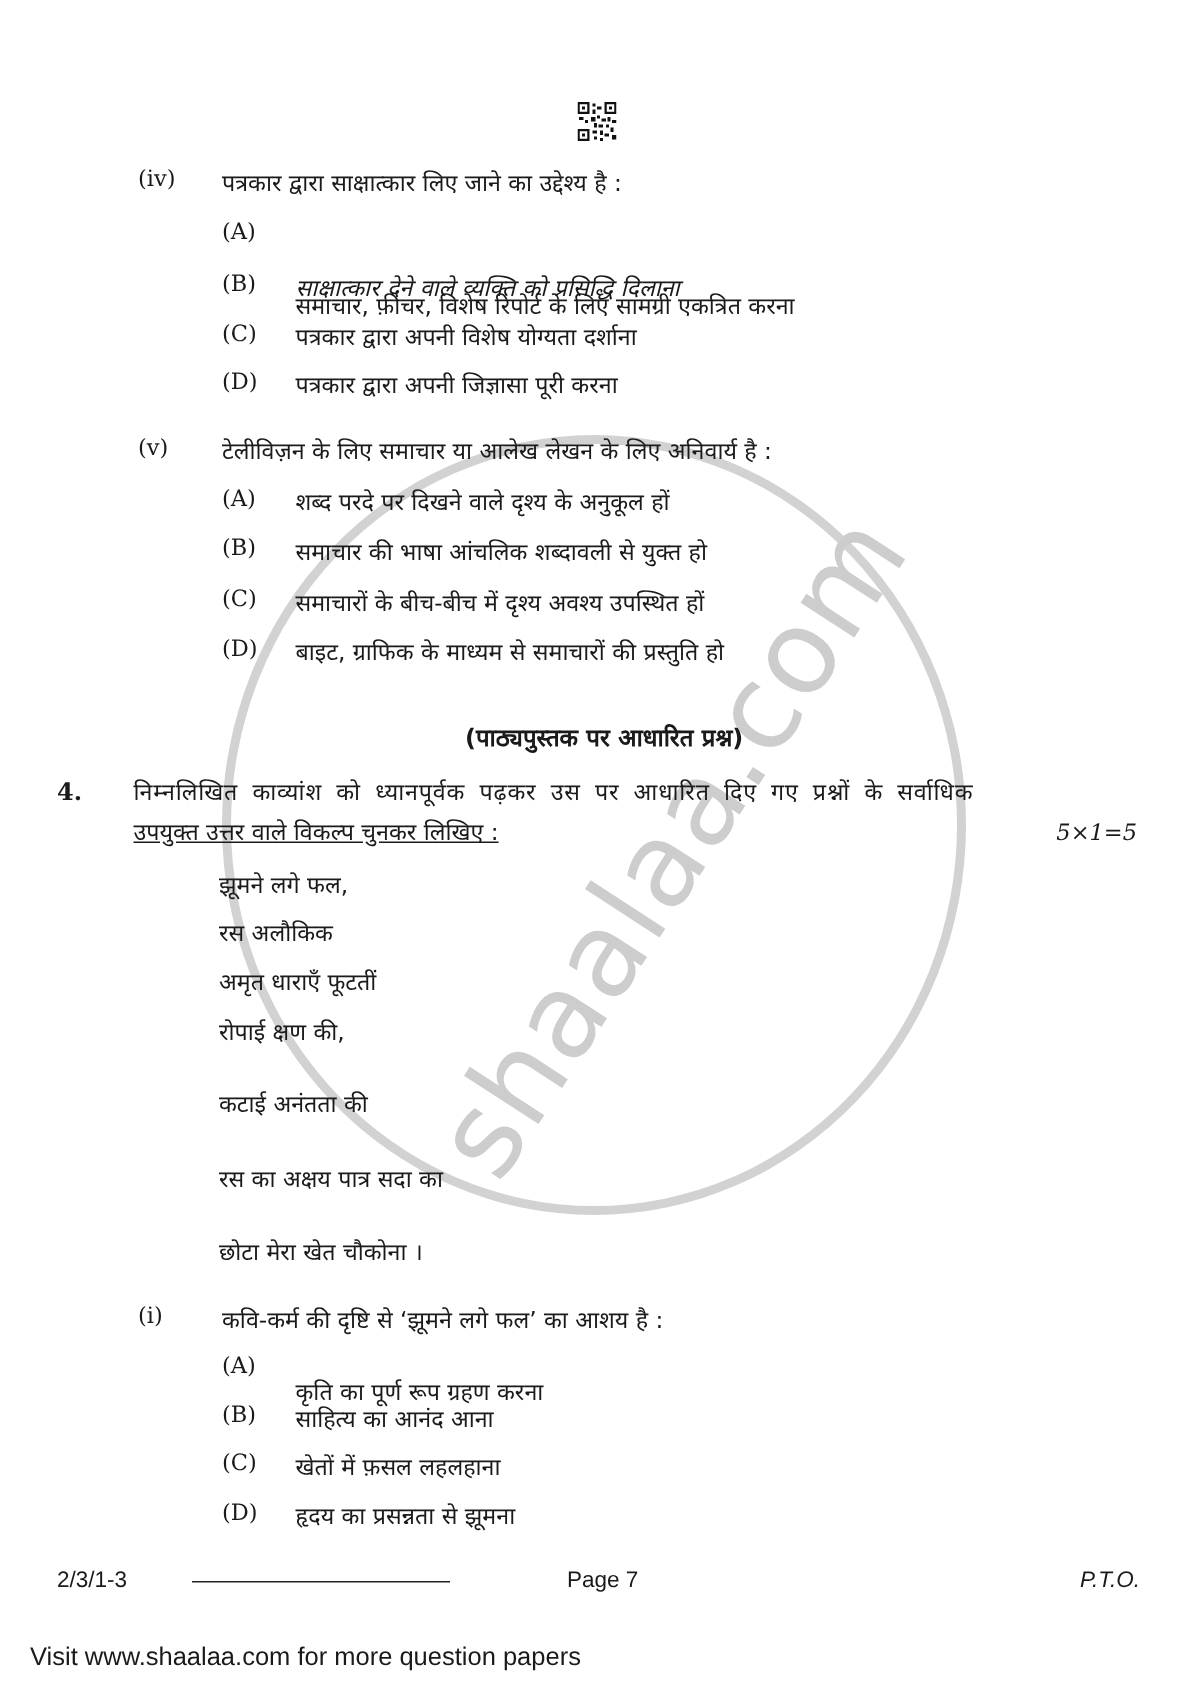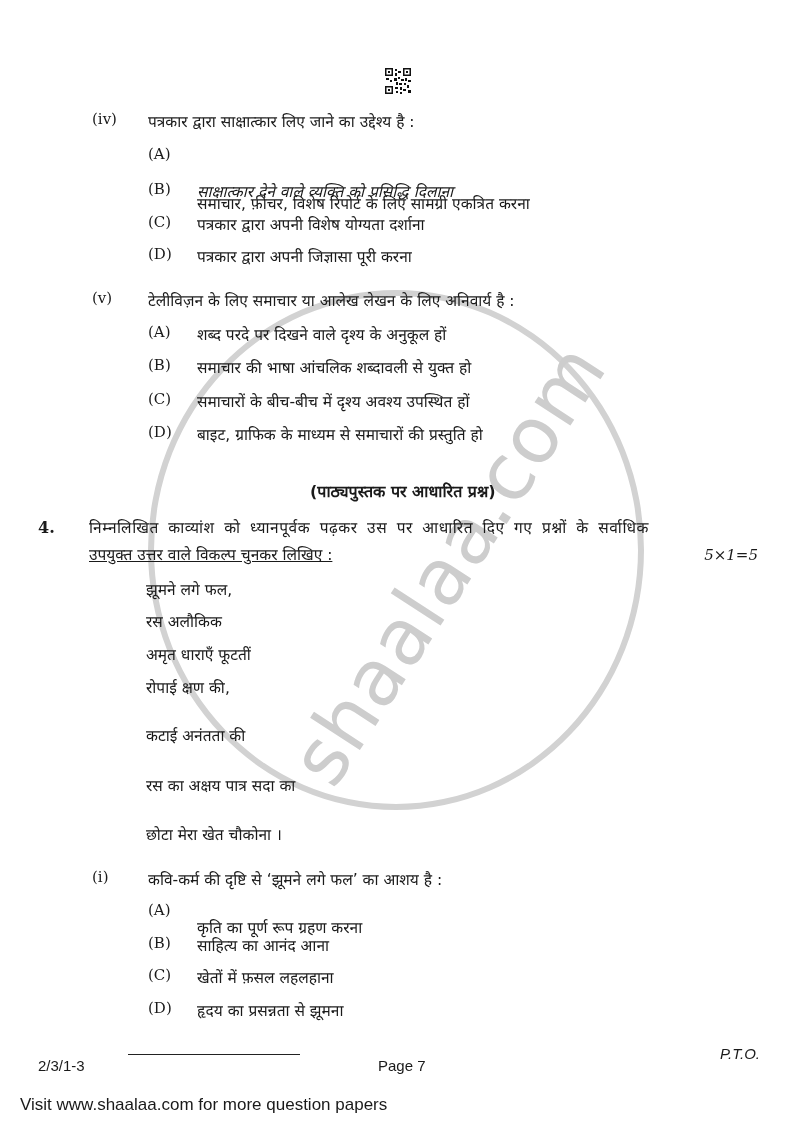--- a/index.html
+++ b/index.html
@@ -22,21 +22,21 @@
     .abs { position: absolute; white-space: nowrap; }
 
     .qr { position: absolute; left: 385px; top: 68px; width: 26px; height: 26px; }
 
     .qnum { font-family: "DejaVu Serif", serif; font-size: 15px; }
     .opt-letter { font-family: "DejaVu Serif", serif; font-size: 15px; }
     .heading { font-family: "DejaVu Sans", sans-serif; font-size: 16px; font-weight: bold; }
     .q4num { font-family: "DejaVu Serif", serif; font-size: 16px; font-weight: bold; }
     .marks { font-family: "DejaVu Serif", serif; font-size: 15px; font-style: italic; }
 
-    .footer-code, .footer-page { font-family: "Liberation Sans", sans-serif; font-size: 15px; margin-top: 12px; }
+    .footer-code, .footer-page { font-family: "Liberation Sans", sans-serif; font-size: 15px; }
     .footer-pto { font-family: Liberation Sans, sans-serif; font-size: 15px; font-style: italic; }
     .footer-line { position: absolute; left: 128px; top: 1054px; width: 172px; height: 0; border-top: 1.4px solid #222; }
     .visit { font-family: "Liberation Sans", sans-serif; font-size: 17px; }
   </style>
 </head>
 <body>
 
 <div class="page">
 
   <div class="wm-circle"></div>

